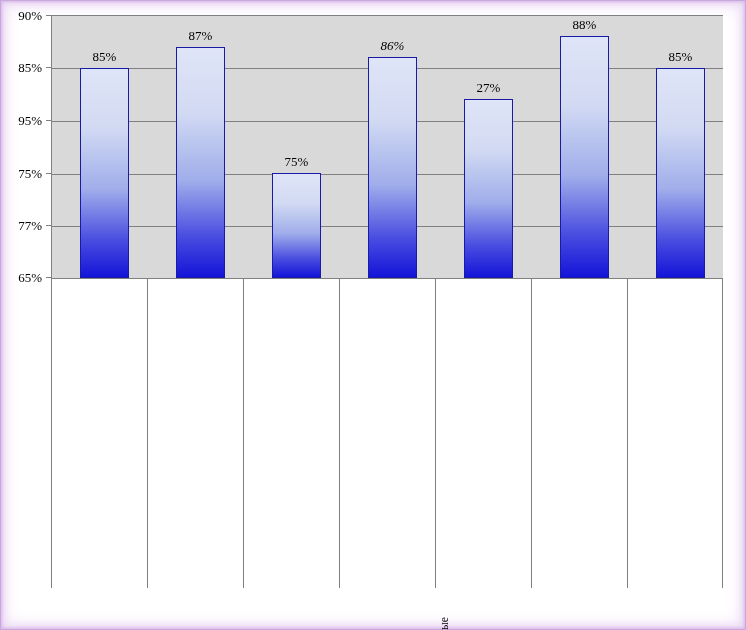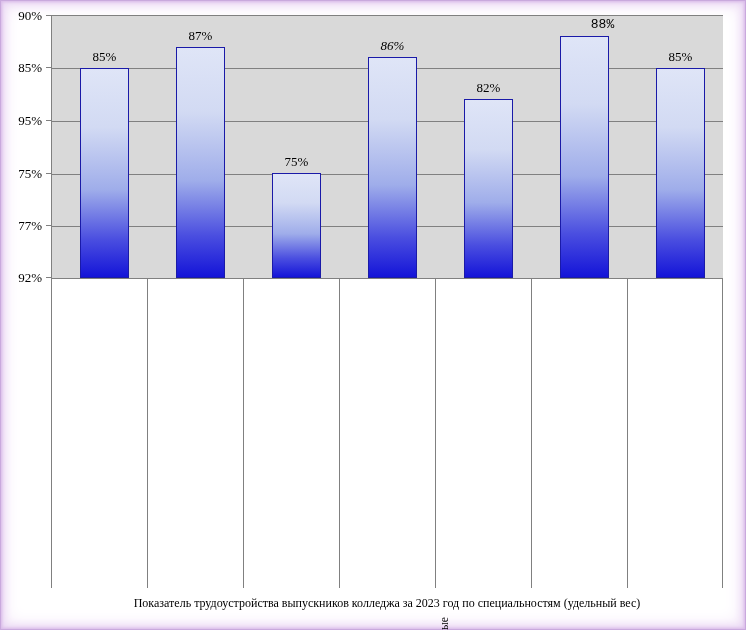--- a/index.html
+++ b/index.html
@@ -168,34 +168,34 @@
     <div class="bar" style="left:221px; width:49px; height:105px;"></div>
     <div class="bar" style="left:317px; width:49px; height:221px;"></div>
     <div class="bar" style="left:413px; width:49px; height:179px;"></div>
     <div class="bar" style="left:509px; width:49px; height:242px;"></div>
     <div class="bar" style="left:605px; width:49px; height:210px;"></div>
 
     <div class="bar-value" style="left:9px;   width:89px; top:33px;">85%</div>
     <div class="bar-value" style="left:105px; width:89px; top:12px;">87%</div>
     <div class="bar-value" style="left:201px; width:89px; top:138px;">75%</div>
     <div class="bar-value" style="left:297px; width:89px; top:22px;font-style:italic;">86%</div>
-    <div class="bar-value" style="left:393px; width:89px; top:64px;">82%</div>
-    <div class="bar-value" style="left:507px; width:89px; top:1px;font-family:Liberation Mono, monospace;">88%</div>
+    <div class="bar-value" style="left:393px; width:89px; top:64px;">27%</div>
+    <div class="bar-value" style="left:489px; width:89px; top:1px;">88%</div>
     <div class="bar-value" style="left:585px; width:89px; top:33px;">85%</div>
   </div>
 
   <div id="y-axis-line"></div>
 
   <div id="y-axis-labels">
     <div class="y-tick" style="top:8px;">90%</div>
     <div class="y-tick" style="top:60px;">85%</div>
     <div class="y-tick" style="top:113px;">95%</div>
     <div class="y-tick" style="top:166px;">75%</div>
     <div class="y-tick" style="top:218px;">77%</div>
-    <div class="y-tick" style="top:270px;">92%</div>
+    <div class="y-tick" style="top:270px;">65%</div>
 
     <div class="y-tick-mark" style="top:15px;"></div>
     <div class="y-tick-mark" style="top:67px;"></div>
     <div class="y-tick-mark" style="top:120px;"></div>
     <div class="y-tick-mark" style="top:173px;"></div>
     <div class="y-tick-mark" style="top:225px;"></div>
     <div class="y-tick-mark" style="top:277px;"></div>
   </div>
 
   <div id="cat-area">
@@ -228,15 +228,14 @@
 
     </div>
     <div class="cat-label" style="left:480px; top:308px;">
       
     </div>
     <div class="cat-label" style="left:576px; top:308px;">
       
     </div>
   </div>
 
-  <div id="chart-title">Показатель трудоустройства выпускников колледжа за 2023 год по  специальностям (удельный вес)</div>
 
 </div>
 
 </body></html>

